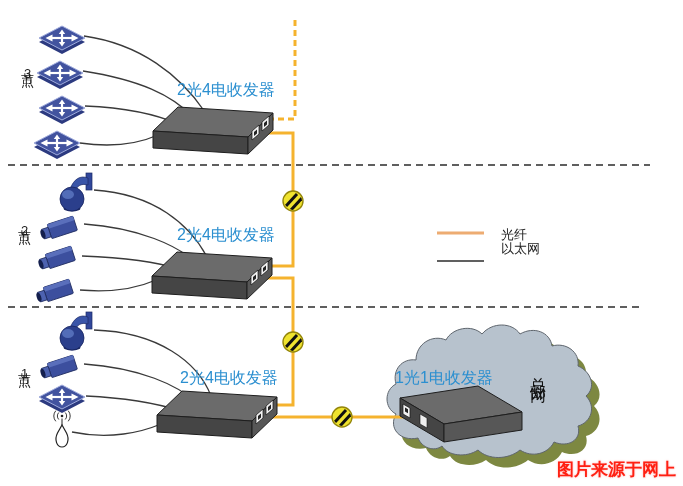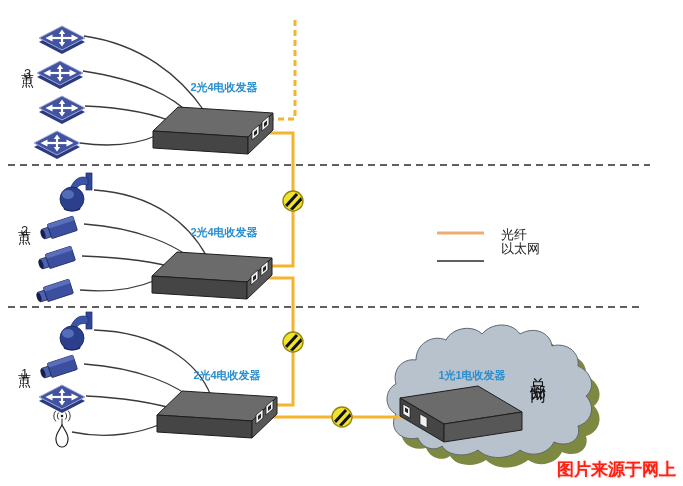--- a/index.html
+++ b/index.html
@@ -2,21 +2,21 @@
 <html><head>
 <meta charset="utf-8">
 <style>
   html,body{margin:0;padding:0;background:#fff;}
   #stage{position:relative;width:683px;height:486px;background:#ffffff;overflow:hidden;
          font-family:"Liberation Sans","DejaVu Sans",sans-serif;}
   #diagram-svg{position:absolute;left:0;top:0;}
   .lbl{position:absolute;white-space:nowrap;}
   .node-label{writing-mode:vertical-rl;text-orientation:upright;font-size:13px;line-height:14px;
               color:#1c1c1c;letter-spacing:2px;}
-  .tx-label{font-size:11px;font-weight:bold;color:#2b8fd0;width:94px;text-align:center;}
+  .tx-label{font-size:16px;font-weight:normal;color:#2b8fd0;width:94px;text-align:center;}
   .legend-label{font-size:13px;color:#222;}
   .cloud-label{writing-mode:vertical-rl;text-orientation:upright;
                font-family:"Liberation Serif","DejaVu Serif",serif;
                font-size:16px;color:#111;letter-spacing:6px;}
   .caption{font-size:17px;font-weight:bold;color:#ff2012;text-shadow:0 0 2px rgba(255,120,120,.65);}
 </style>
 </head>
 <body>
 
 <div id="stage">
@@ -156,21 +156,21 @@
   <line x1="437" y1="261" x2="484" y2="261" stroke="#2b2b2b" stroke-width="1.3"></line>
 </svg>
 
 <div class="lbl node-label" style="left:20px;top:62px;">节点3</div>
 <div class="lbl node-label" style="left:17px;top:219px;">节点2</div>
 <div class="lbl node-label" style="left:17px;top:362px;">节点1</div>
 
 <div class="lbl tx-label" style="left:177px;top:80px;">2光4电收发器</div>
 <div class="lbl tx-label" style="left:177px;top:225px;">2光4电收发器</div>
 <div class="lbl tx-label" style="left:180px;top:368px;">2光4电收发器</div>
-<div class="lbl tx-label" style="left:395px;top:368px;padding-left:30px;">1光1电收发器</div>
+<div class="lbl tx-label" style="left:395px;top:368px;">1光1电收发器</div>
 
 <div class="lbl cloud-label" style="left:527px;top:364px;">总部网</div>
 
 <div class="lbl legend-label" style="left:501px;top:226px;">光纤</div>
 <div class="lbl legend-label" style="left:501px;top:240px;">以太网</div>
 
 <div class="lbl caption" style="left:557px;top:458px;">图片来源于网上</div>
 
 </div>
 

